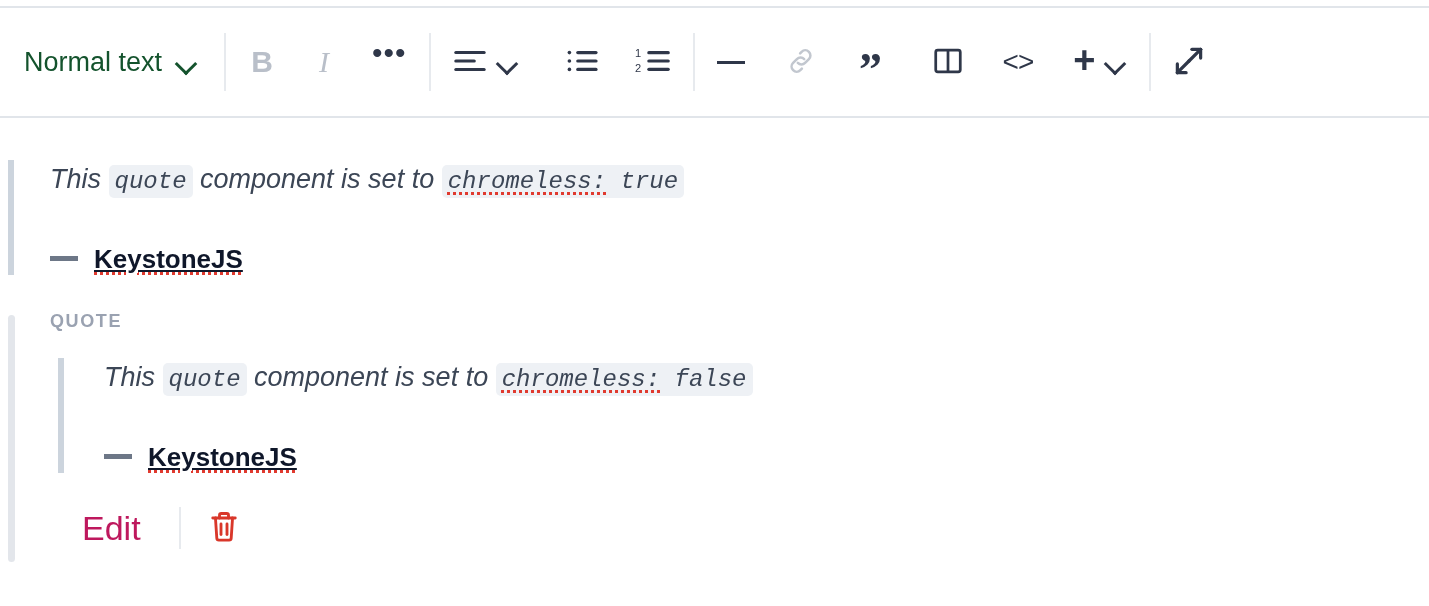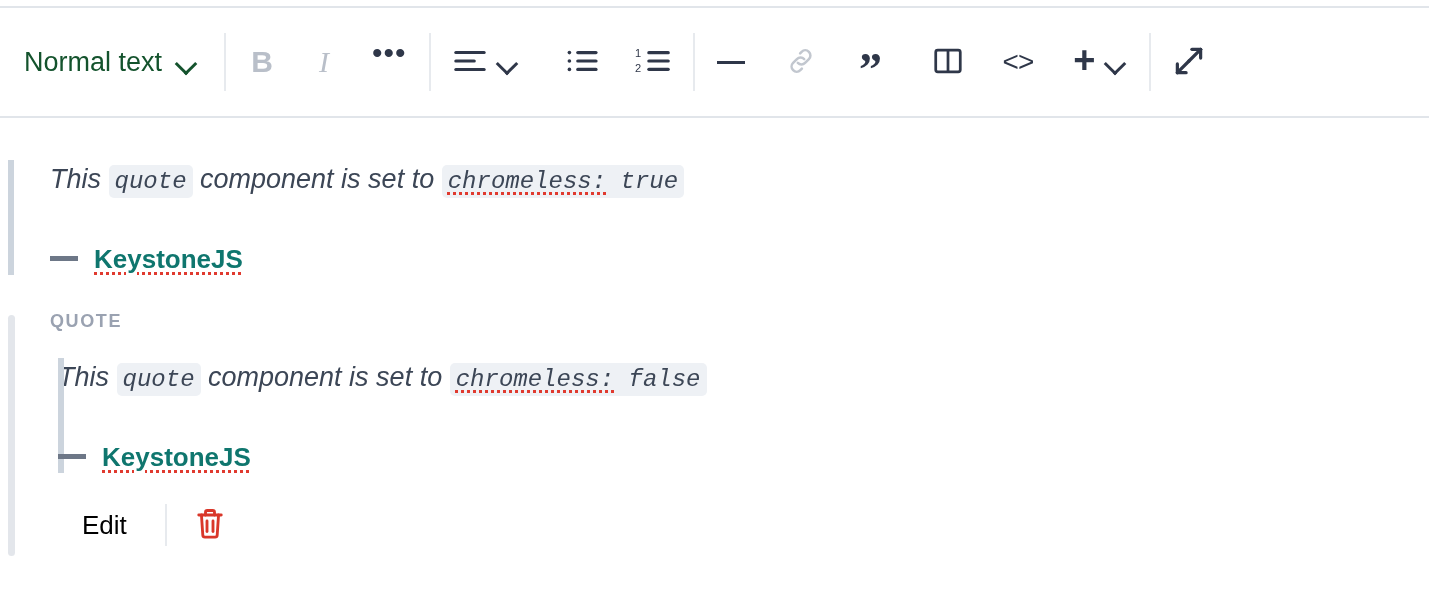--- a/index.html
+++ b/index.html
@@ -186,20 +186,21 @@
   }
   .block-label {
     font-size: 18px;
     font-weight: bold;
     letter-spacing: 1.6px;
     color: #9aa2b1;
     margin-bottom: 26px;
   }
   .quote-inner {
     position: relative;
+    padding-left: 46px;
     margin-left: 8px;
   }
   .quote-inner .bar {
     position: absolute;
     left: 0px;
     top: 0;
     bottom: 0;
     width: 6px;
     background: #ccd4dd;
   }
@@ -208,25 +209,26 @@
     font-size: 27px;
     font-style: italic;
     color: #3c4656;
     line-height: 1.45;
     margin: 0;
     white-space: nowrap;
   }
   .q-attr {
     font-size: 26px;
     font-weight: bold;
-    color: #0f766e;
+    color: #0f172a;
     margin: 44px 0 0 0;
     display: flex;
     align-items: baseline;
     gap: 16px;
+    text-decoration: underline;
   }
   .q-attr .dash {
     display: inline-block;
     width: 28px;
     height: 5px;
     background: #6d7787;
     position: relative;
     top: -7px;
   }
   .spell {
@@ -248,22 +250,22 @@
   }
 
   
   .block-actions {
     display: flex;
     align-items: center;
     margin: 30px 0 0 14px;
     gap: 0;
   }
   .edit-btn {
-    font-size: 26px;
-    color: #000000;
+    font-size: 34px;
+    color: #be185d;
     background: transparent;
     border: none;
     padding: 6px 18px;
     cursor: pointer;
     font-family: "Liberation Sans", sans-serif;
     border-radius: 5px;
   }
   .act-sep {
     width: 2px;
     height: 42px;

